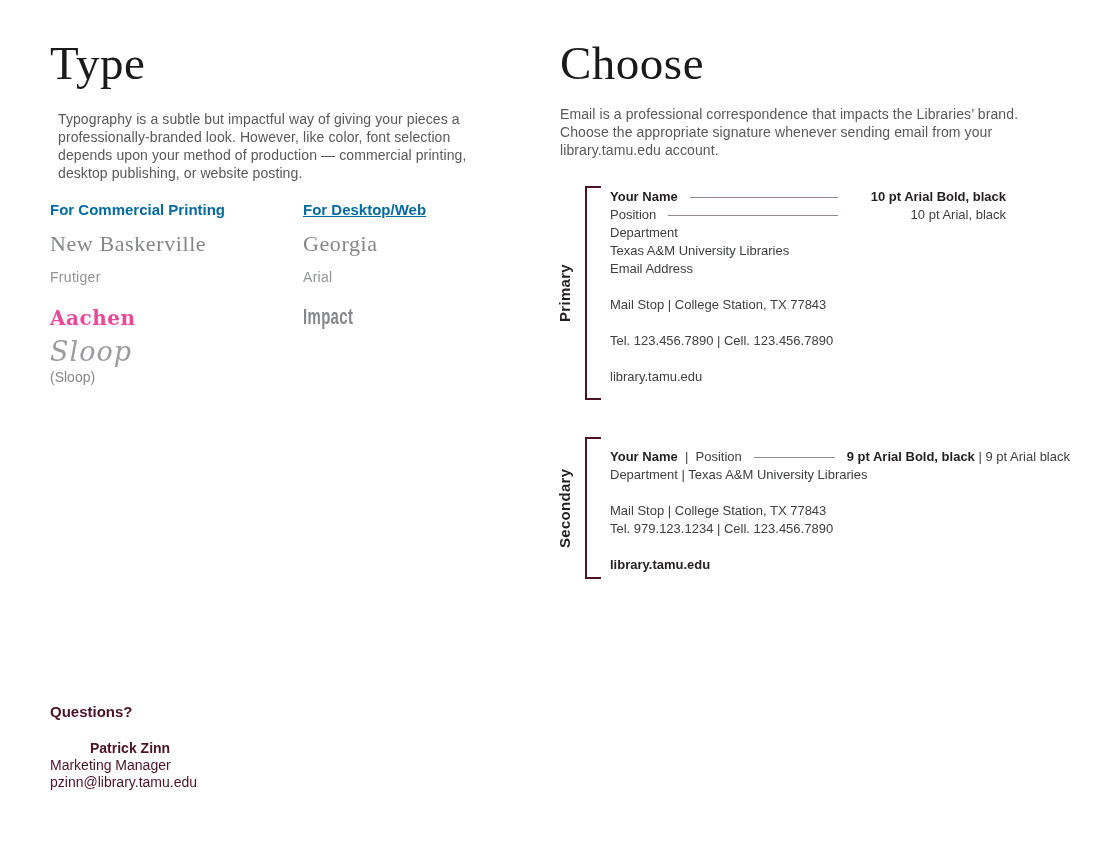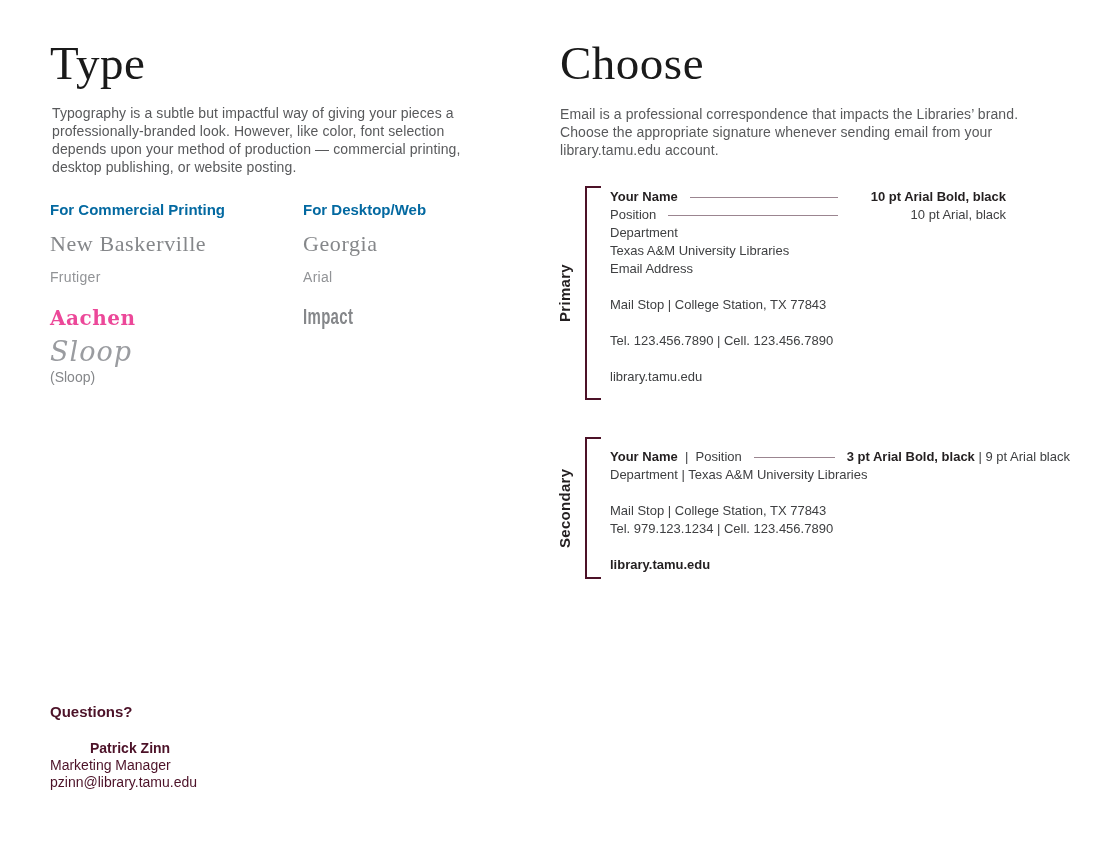--- a/index.html
+++ b/index.html
@@ -43,24 +43,24 @@
   
   .contact{color:#4c1228;font-size:14px;line-height:17px;}
   .contact .q{font-size:15px;font-weight:bold;}
   .contact .nm{font-weight:bold;padding-left:40px;}
 </style>
 </head>
 <body>
 
 <h1 class="abs section-title" style="left:50px;top:40px;margin:0;">Type</h1>
 
-<p class="abs intro" style="left:52px;top:104px;width:438px;margin:0;">Typography is a subtle but impactful way of giving your pieces a professionally-branded look. However, like color, font selection depends upon your method of production — commercial printing, desktop publishing, or website posting.</p>
+<p class="abs intro" style="left:52px;top:104px;width:438px;margin:6px;">Typography is a subtle but impactful way of giving your pieces a professionally-branded look. However, like color, font selection depends upon your method of production — commercial printing, desktop publishing, or website posting.</p>
 
 <div class="abs col-heading" style="left:50px;top:201px;">For Commercial Printing</div>
-<div class="abs col-heading" style="left:303px;top:201px;">For Desktop/Web</div>
+<div class="abs col-heading" style="left:303px;top:201px;text-decoration:underline;">For Desktop/Web</div>
 
 <div class="abs sample-serif" style="left:50px;top:231px;">New Baskerville</div>
 <div class="abs sample-sans" style="left:50px;top:269px;">Frutiger</div>
 <div class="abs sample-slab" style="left:50px;top:306px;">Aachen</div>
 <div class="abs sample-script" style="left:50px;top:336px;">Sloop</div>
 <div class="abs sample-caption" style="left:50px;top:369px;">(Sloop)</div>
 
 <div class="abs sample-serif" style="left:303px;top:231px;">Georgia</div>
 <div class="abs sample-sans" style="left:303px;top:269px;">Arial</div>
 <div class="abs sample-impact" style="left:303px;top:304px;">Impact</div>
@@ -116,21 +116,21 @@
 
 <div class="abs bracket" style="left:585px;top:437px;height:138px;"></div>
 <div class="abs side-label" style="left:551px;top:437px;width:26px;height:142px;">Secondary</div>
 
 <div class="abs sig" style="left:610px;top:448px;width:460px;">
   <div class="sig-row">
     <span class="b">Your Name</span>
     <span>  |  </span>
     <span>Position</span>
     <span class="leader"></span>
-    <span class="b">3 pt Arial Bold, black</span>
+    <span class="b">9 pt Arial Bold, black</span>
     <span> | 9 pt Arial black</span>
   </div>
   <div class="sig-row">
     <span>Department | Texas A&amp;M University Libraries</span>
   </div>
   <div class="spacer"></div>
   <div class="sig-row">
     <span>Mail Stop | College Station, TX 77843</span>
   </div>
   <div class="sig-row">

